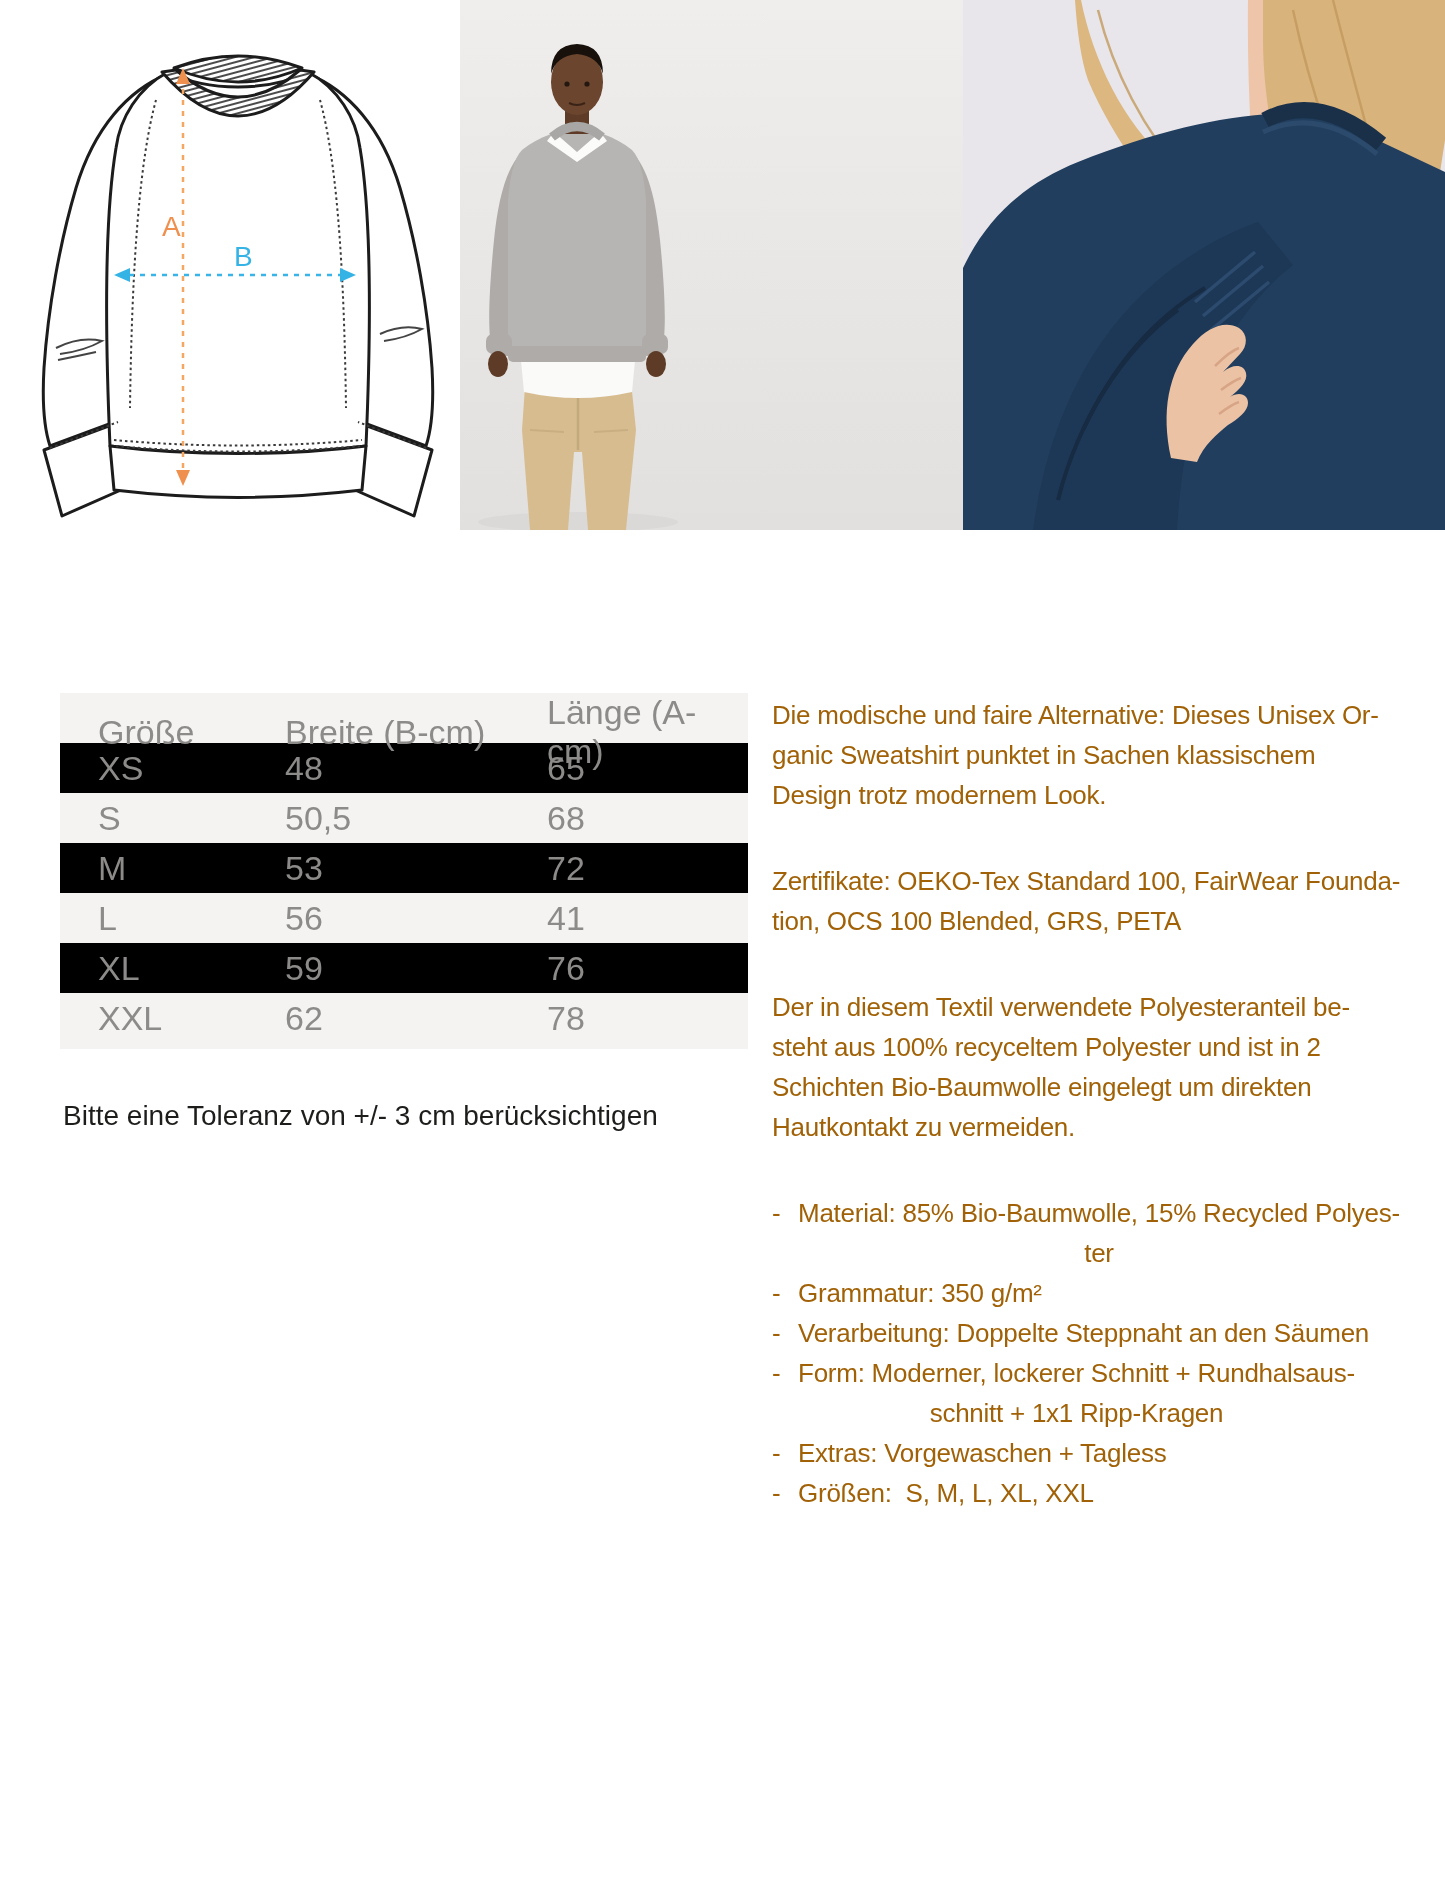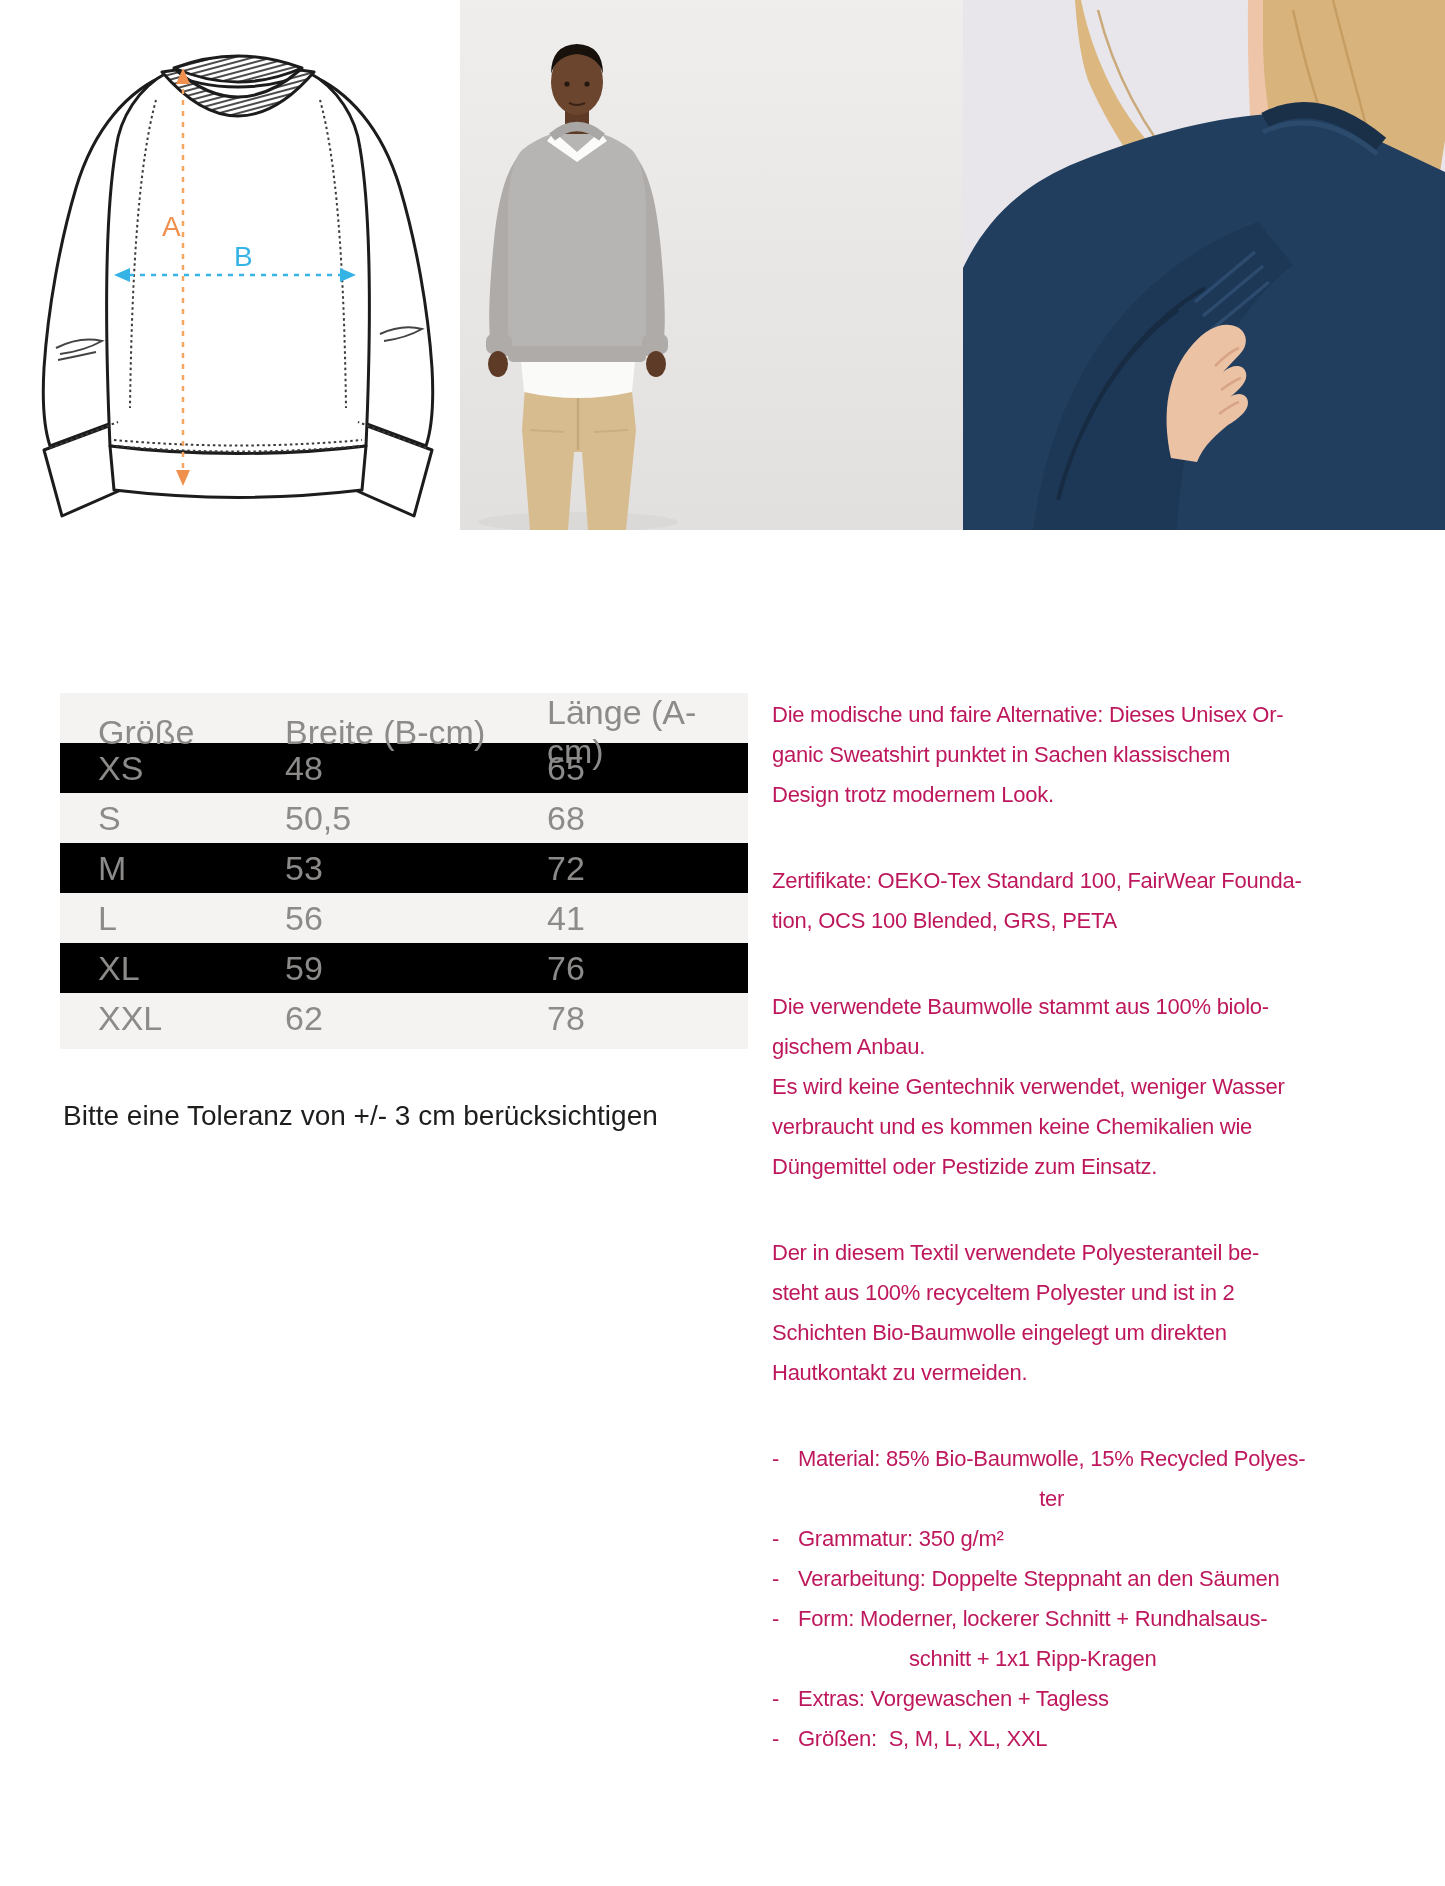--- a/index.html
+++ b/index.html
@@ -27,21 +27,21 @@
   .trow.alt{background:#000000;}
 
   .tolerance-note{
     position:absolute;left:63px;top:1100px;
     font-size:28px;color:#1d1d1b;white-space:pre;text-align:center;
   }
 
   
   .description{
     position:absolute;left:772px;top:695px;width:673px;
-    font-size:22px;line-height:40px;color:#be185d;letter-spacing:-0.25px;
+    font-size:26px;line-height:40px;color:#a16207;letter-spacing:-0.25px;
     overflow:hidden;
   }
   .description p{margin:0 0 46px 0;white-space:pre;}
   .bullets{margin:0;}
   .bullet{display:flex;}
   .bullet .dash{flex:0 0 26px;width:26px;}
   .bullet .btext{white-space:pre;text-align:center;}
 </style>
 </head>
 <body>
@@ -233,25 +233,20 @@
 </div>
 
 <div class="tolerance-note">Bitte eine Toleranz von +/- 3 cm berücksichtigen</div>
 
 <div class="description">
   <p>Die modische und faire Alternative: Dieses Unisex Or-
 ganic Sweatshirt punktet in Sachen klassischem
 Design trotz modernem Look.</p>
   <p>Zertifikate: OEKO-Tex Standard 100, FairWear Founda-
 tion, OCS 100 Blended, GRS, PETA</p>
-  <p>Die verwendete Baumwolle stammt aus 100% biolo-
-gischem Anbau.
-Es wird keine Gentechnik verwendet, weniger Wasser
-verbraucht und es kommen keine Chemikalien wie
-Düngemittel oder Pestizide zum Einsatz.</p>
   <p>Der in diesem Textil verwendete Polyesteranteil be-
 steht aus 100% recyceltem Polyester und ist in 2
 Schichten Bio-Baumwolle eingelegt um direkten
 Hautkontakt zu vermeiden.</p>
 
   <div class="bullets">
     <div class="bullet">
       <span class="dash">-</span>
       <span class="btext">Material: 85% Bio-Baumwolle, 15% Recycled Polyes-
 ter</span>

